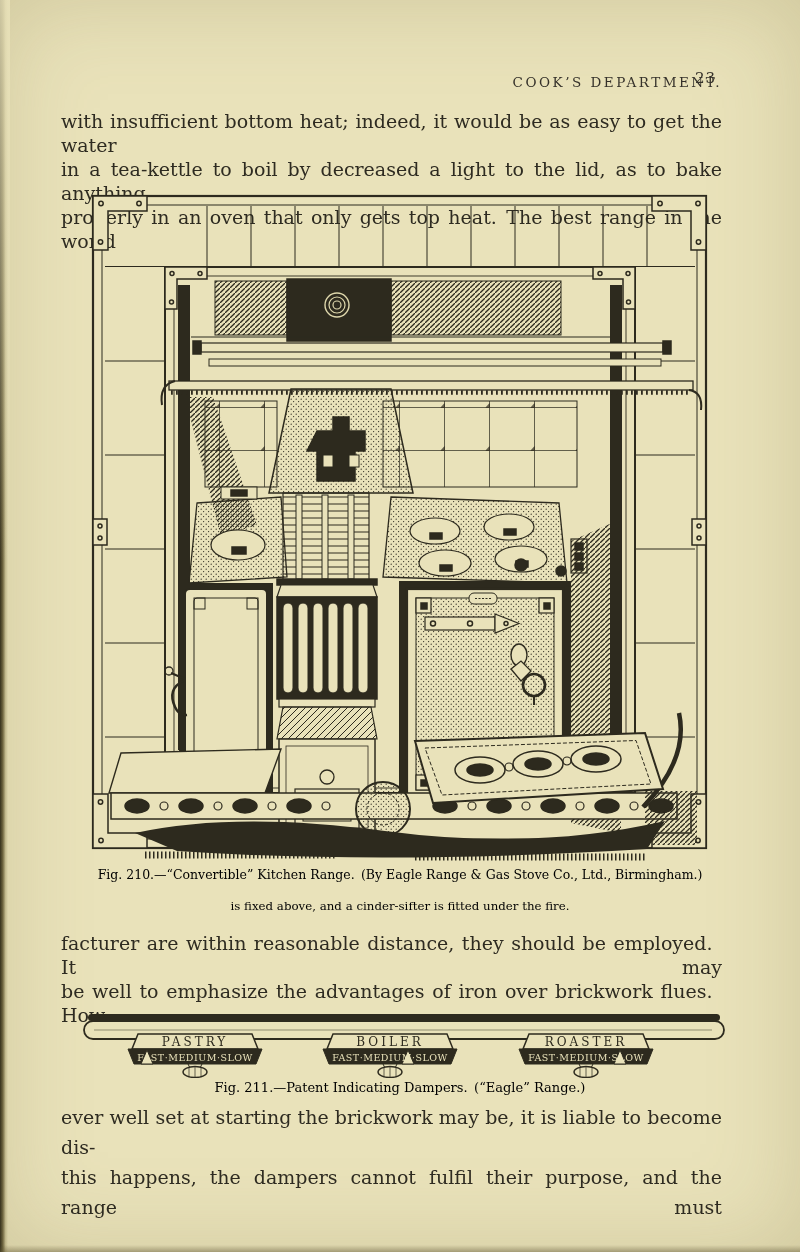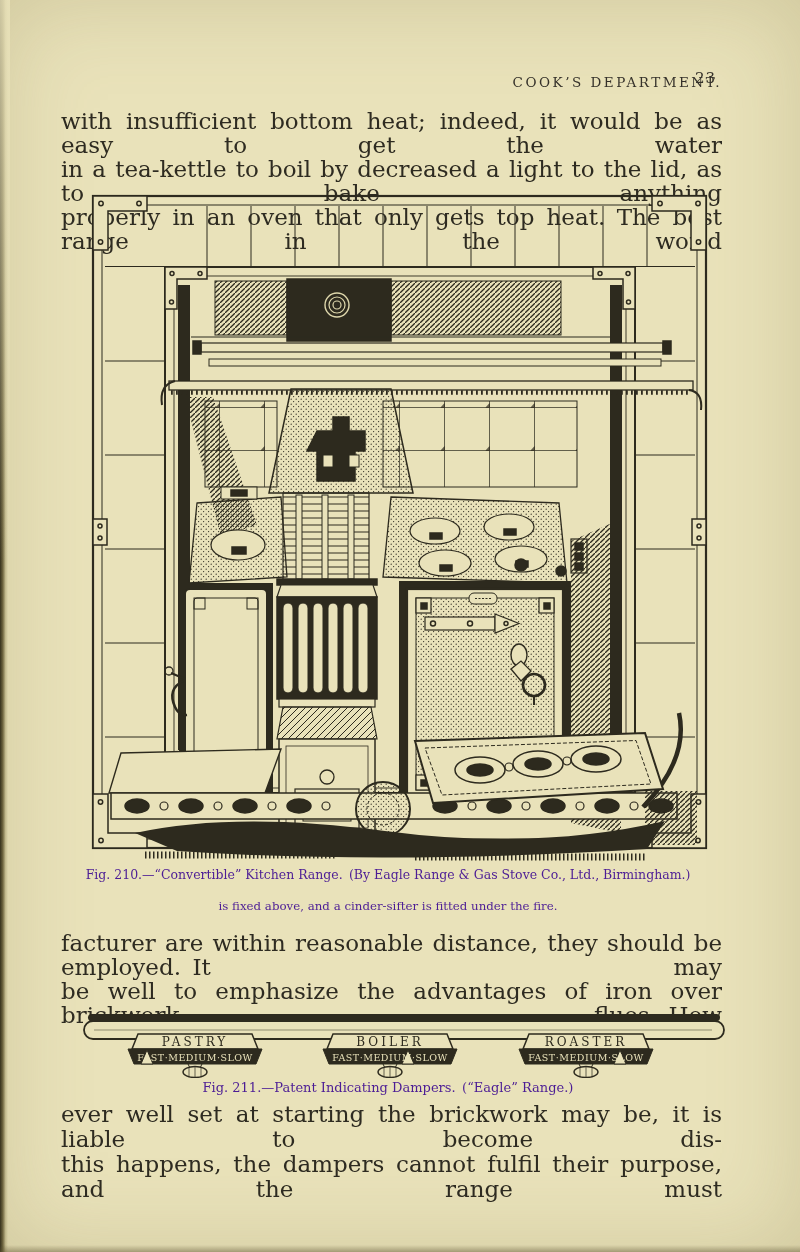--- a/index.html
+++ b/index.html
@@ -25,31 +25,31 @@
     background:linear-gradient(to top,rgba(95,86,52,.45),rgba(95,86,52,0));
   }
   .running-head{
     position:absolute;left:62px;top:70px;width:660px;height:20px;
     font-size:13.5px;letter-spacing:2.5px;color:#35312a;
   }
   .head-title{position:absolute;left:0;right:0;text-align:right;top:4px;}
   .head-pageno{position:absolute;right:6px;top:-1px;font-size:15px;letter-spacing:1px;}
   .para{
     position:absolute;left:61px;width:661px;
-    font-size:23px;line-height:24px;color:#2e2b21;
+    font-size:19px;line-height:24px;color:#2e2b21;
   }
   .para .tline{
     text-align:justify;text-align-last:justify;
     white-space:normal;
   }
   .p1{top:109px;}
   .p2{top:931px;}
-  .p3{top:1102px;line-height:25px;}
+  .p3{top:1102px;line-height:30px;}
   .cap{
-    position:absolute;left:28px;width:720px;text-align:center;color:#4c1d95;
+    position:absolute;left:40px;width:720px;text-align:center;color:#000000;
   }
   .capA{top:867px;font-size:12.5px;}
   .capB{top:884px;font-size:11.8px;}
   .capC{top:899px;font-size:11.8px;}
   .capD{top:1080px;font-size:13px;}
   .fig210{position:absolute;left:85px;top:193px;}
   .fig211{position:absolute;left:78px;top:1006px;}
   svg{display:block;}
 </style>
 </head>

